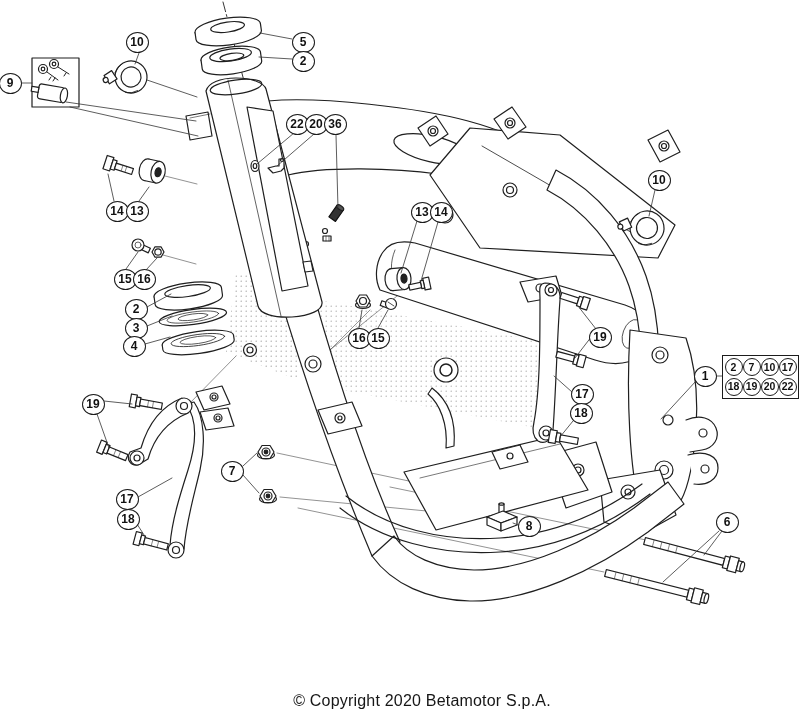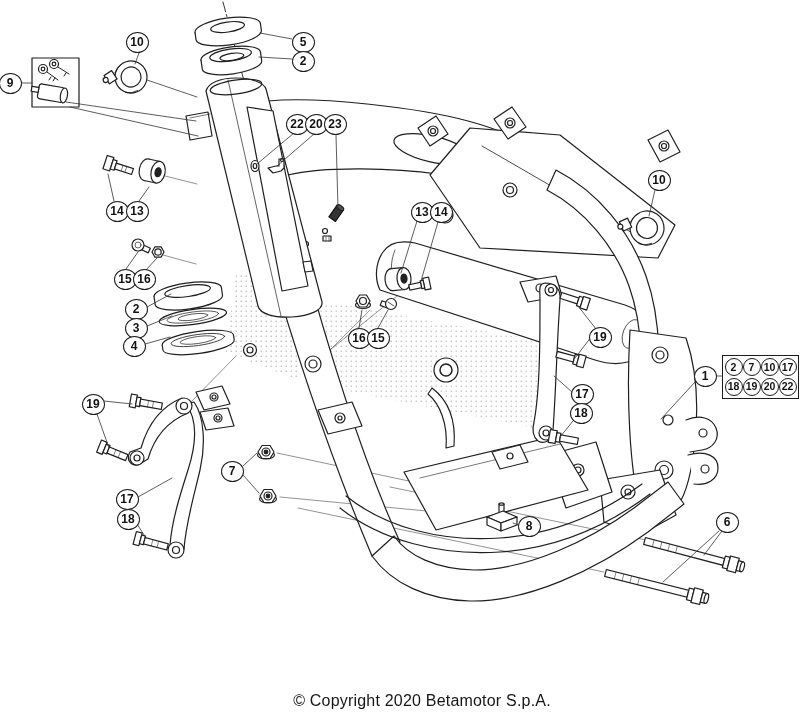--- a/index.html
+++ b/index.html
@@ -430,21 +430,21 @@
   </g>
 </svg>
 
 <div id="callout-layer">
       <div class="callout" style="left: 10px; top: 83px;">9</div>
       <div class="callout" style="left: 137px; top: 42px;">10</div>
       <div class="callout" style="left: 303px; top: 42px;">5</div>
       <div class="callout" style="left: 303px; top: 61px;">2</div>
       <div class="callout" style="left: 297px; top: 124px;">22</div>
       <div class="callout" style="left: 316px; top: 124px;">20</div>
-      <div class="callout" style="left: 335px; top: 124px;">23</div>
+      <div class="callout" style="left: 335px; top: 124px;">36</div>
       <div class="callout" style="left: 117px; top: 211px;">14</div>
       <div class="callout" style="left: 137px; top: 211px;">13</div>
       <div class="callout" style="left: 422px; top: 212px;">13</div>
       <div class="callout" style="left: 441px; top: 212px;">14</div>
       <div class="callout" style="left: 659px; top: 180px;">10</div>
       <div class="callout" style="left: 125px; top: 279px;">15</div>
       <div class="callout" style="left: 144px; top: 279px;">16</div>
       <div class="callout" style="left: 136px; top: 309px;">2</div>
       <div class="callout" style="left: 136px; top: 328px;">3</div>
       <div class="callout" style="left: 134px; top: 346px;">4</div>

